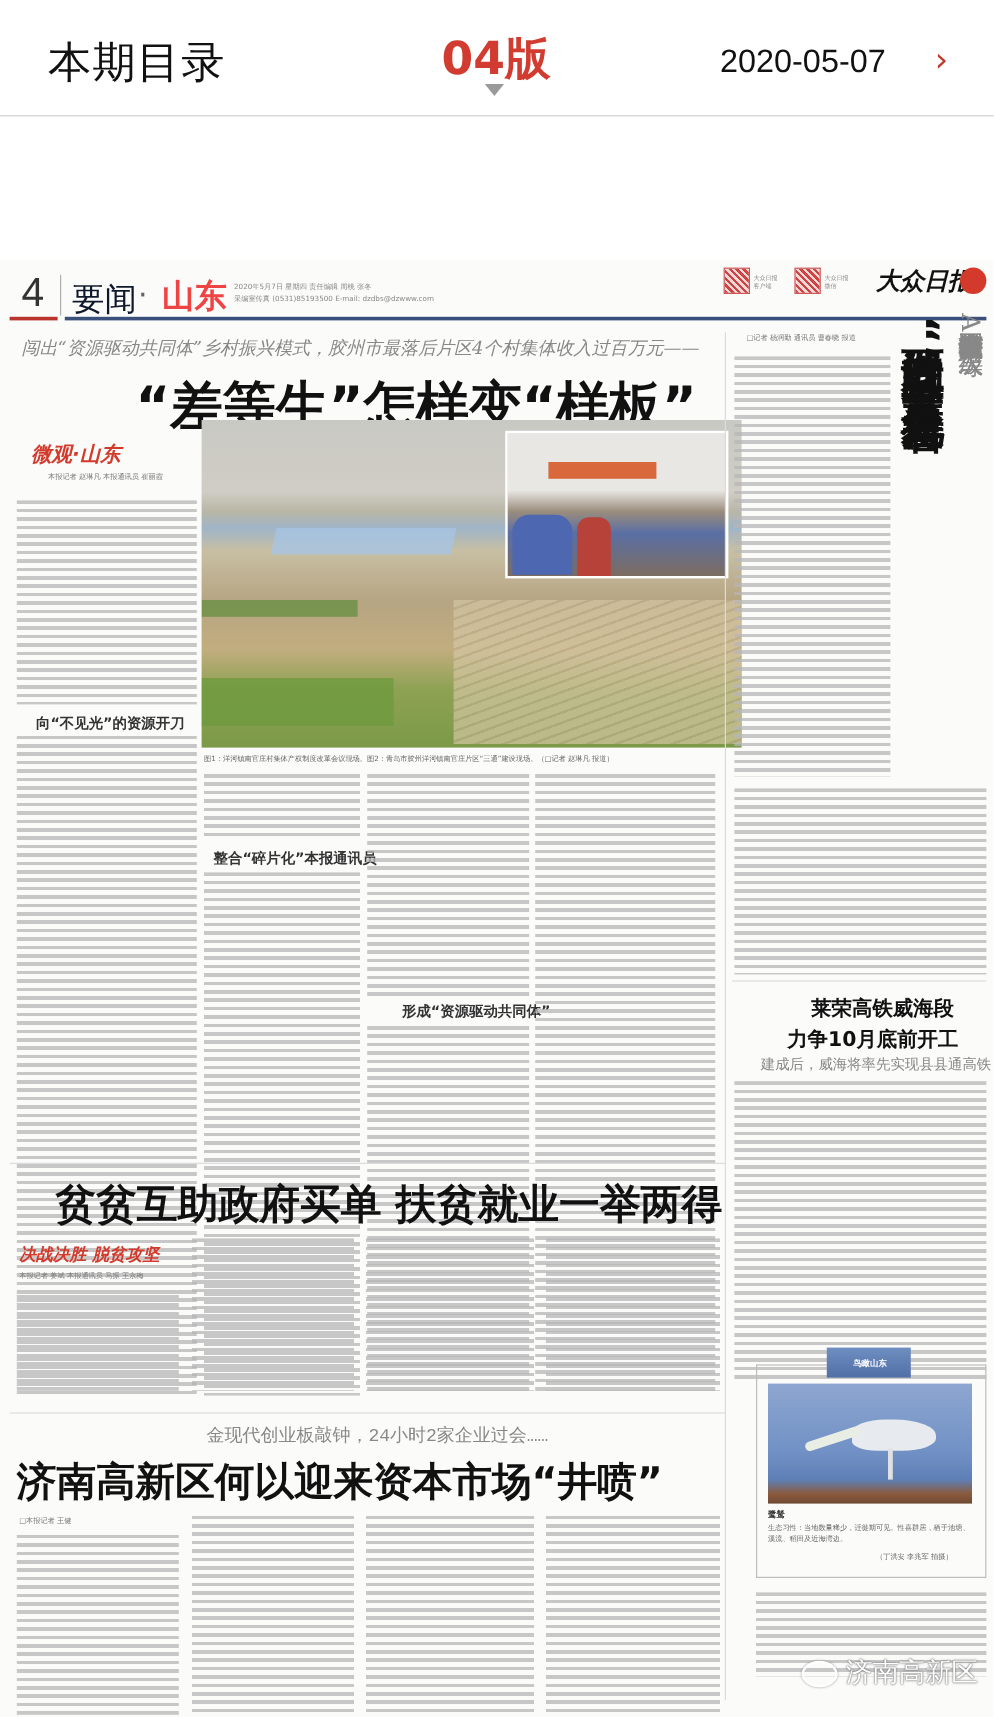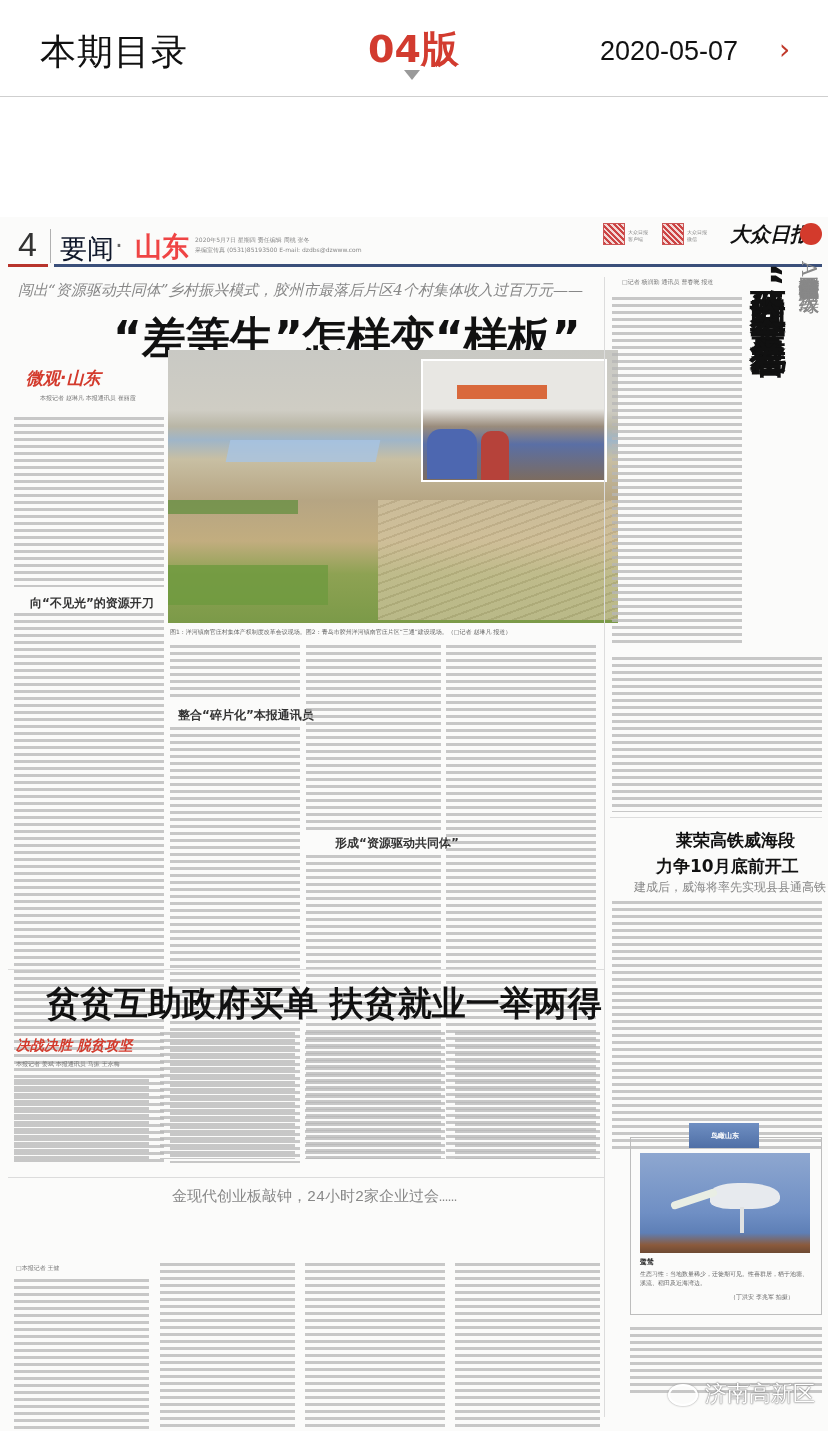--- a/index.html
+++ b/index.html
@@ -122,20 +122,21 @@
   <div class="headline" style="left:14px;top:764px;font-size:34px;margin-left:32px;">贫贫互助政府买单  扶贫就业一举两得</div>
   <div class="brand" style="left:16px;top:820px;font-size:14px;">决战决胜 脱贫攻坚</div>
   <div class="byline" style="left:16px;top:842px;width:120px;">本报记者 姜斌  本报通讯员 马振 王永梅</div>
   <div class="body-col" style="left:14px;top:862px;width:135px;height:80px;"></div>
   <div class="body-col" style="left:160px;top:815px;width:135px;height:127px;"></div>
   <div class="body-col" style="left:305px;top:815px;width:140px;height:127px;"></div>
   <div class="body-col" style="left:455px;top:815px;width:145px;height:127px;"></div>
 
   <div class="divider" style="left:8px;top:960px;width:596px;height:1px;"></div>
   <div class="kicker" style="left:172px;top:970px;font-family:Liberation Mono, monospace;">金现代创业板敲钟，24小时2家企业过会……</div>
+  <div class="headline" style="left:14px;top:996px;font-size:33px;">济南高新区何以迎来资本市场“井喷”</div>
   <div class="byline" style="left:16px;top:1046px;width:120px;">□本报记者 王健</div>
   <div class="body-col" style="left:14px;top:1062px;width:135px;height:150px;"></div>
   <div class="body-col" style="left:160px;top:1046px;width:135px;height:166px;"></div>
   <div class="body-col" style="left:305px;top:1046px;width:140px;height:166px;"></div>
   <div class="body-col" style="left:455px;top:1046px;width:145px;height:166px;"></div>
 
   <div style="position:absolute;left:630px;top:920px;width:192px;height:178px;border:1px solid #bdbdbd;"></div>
   <div style="position:absolute;left:689px;top:906px;width:70px;height:25px;background:linear-gradient(#6f8fc2,#4f6fa6);">
     <span style="position:absolute;left:22px;top:8px;font-size:7px;color:#fff;font-weight:bold;">鸟瞰山东</span>
   </div>

